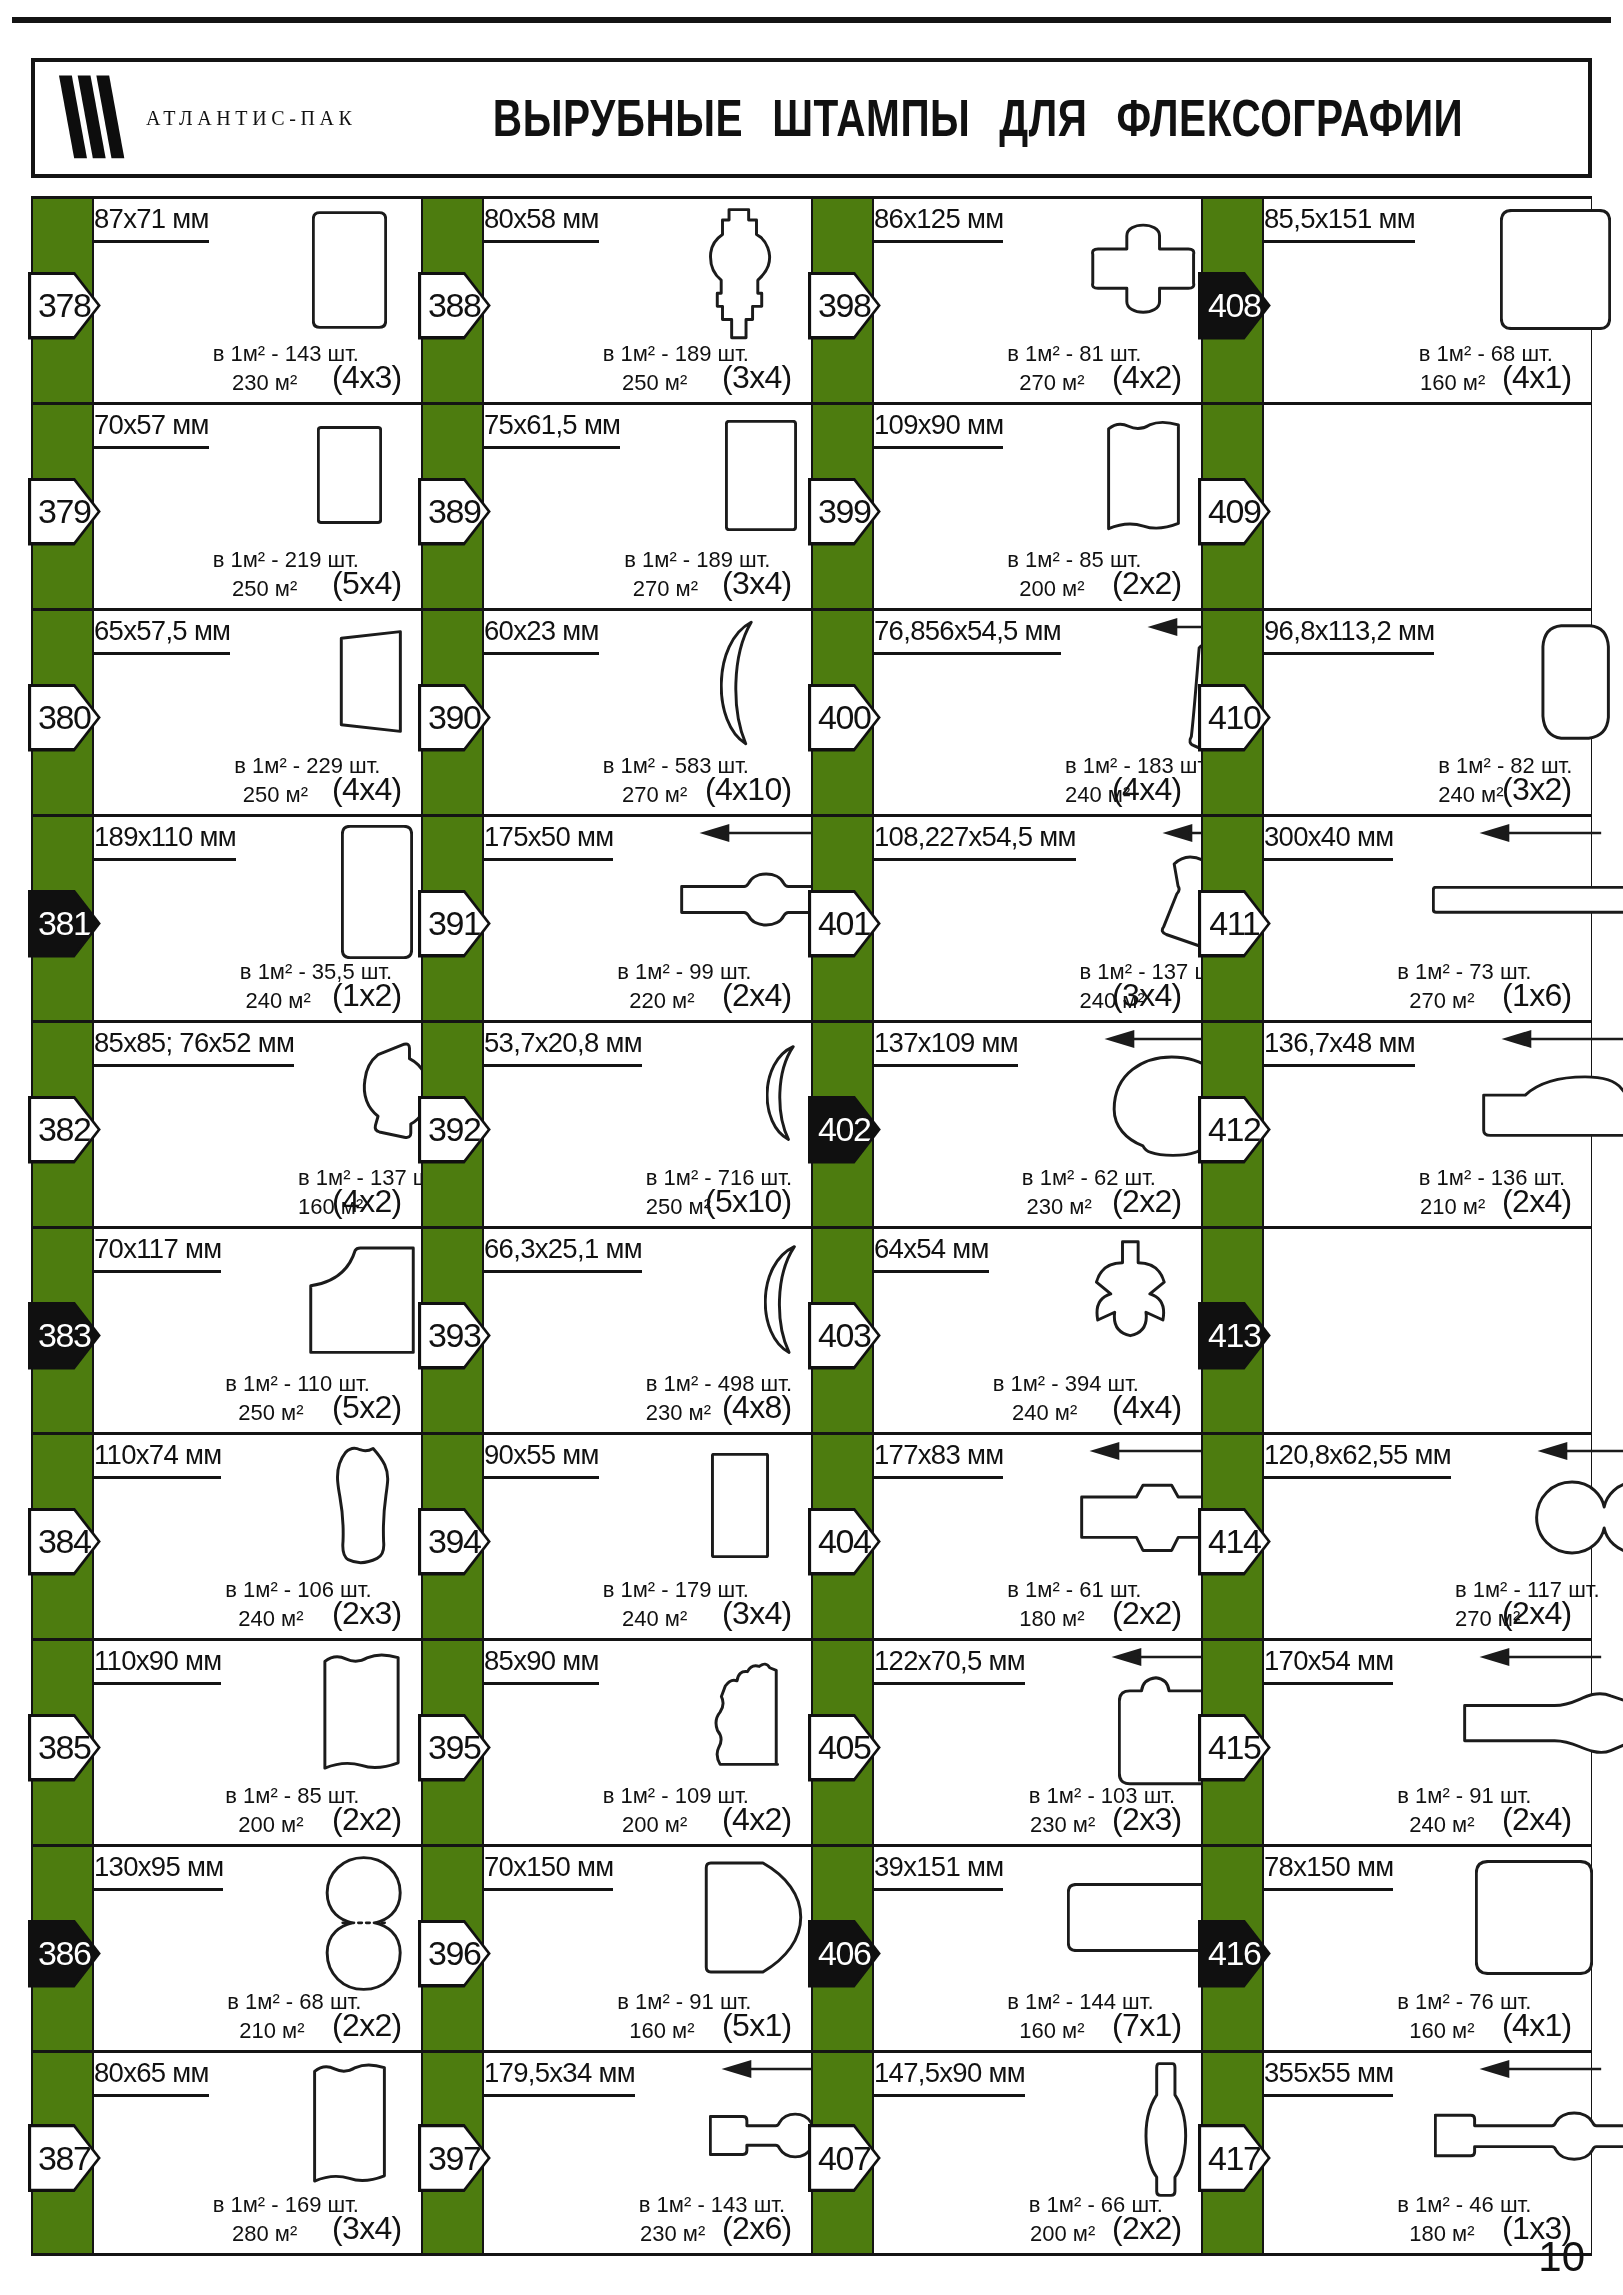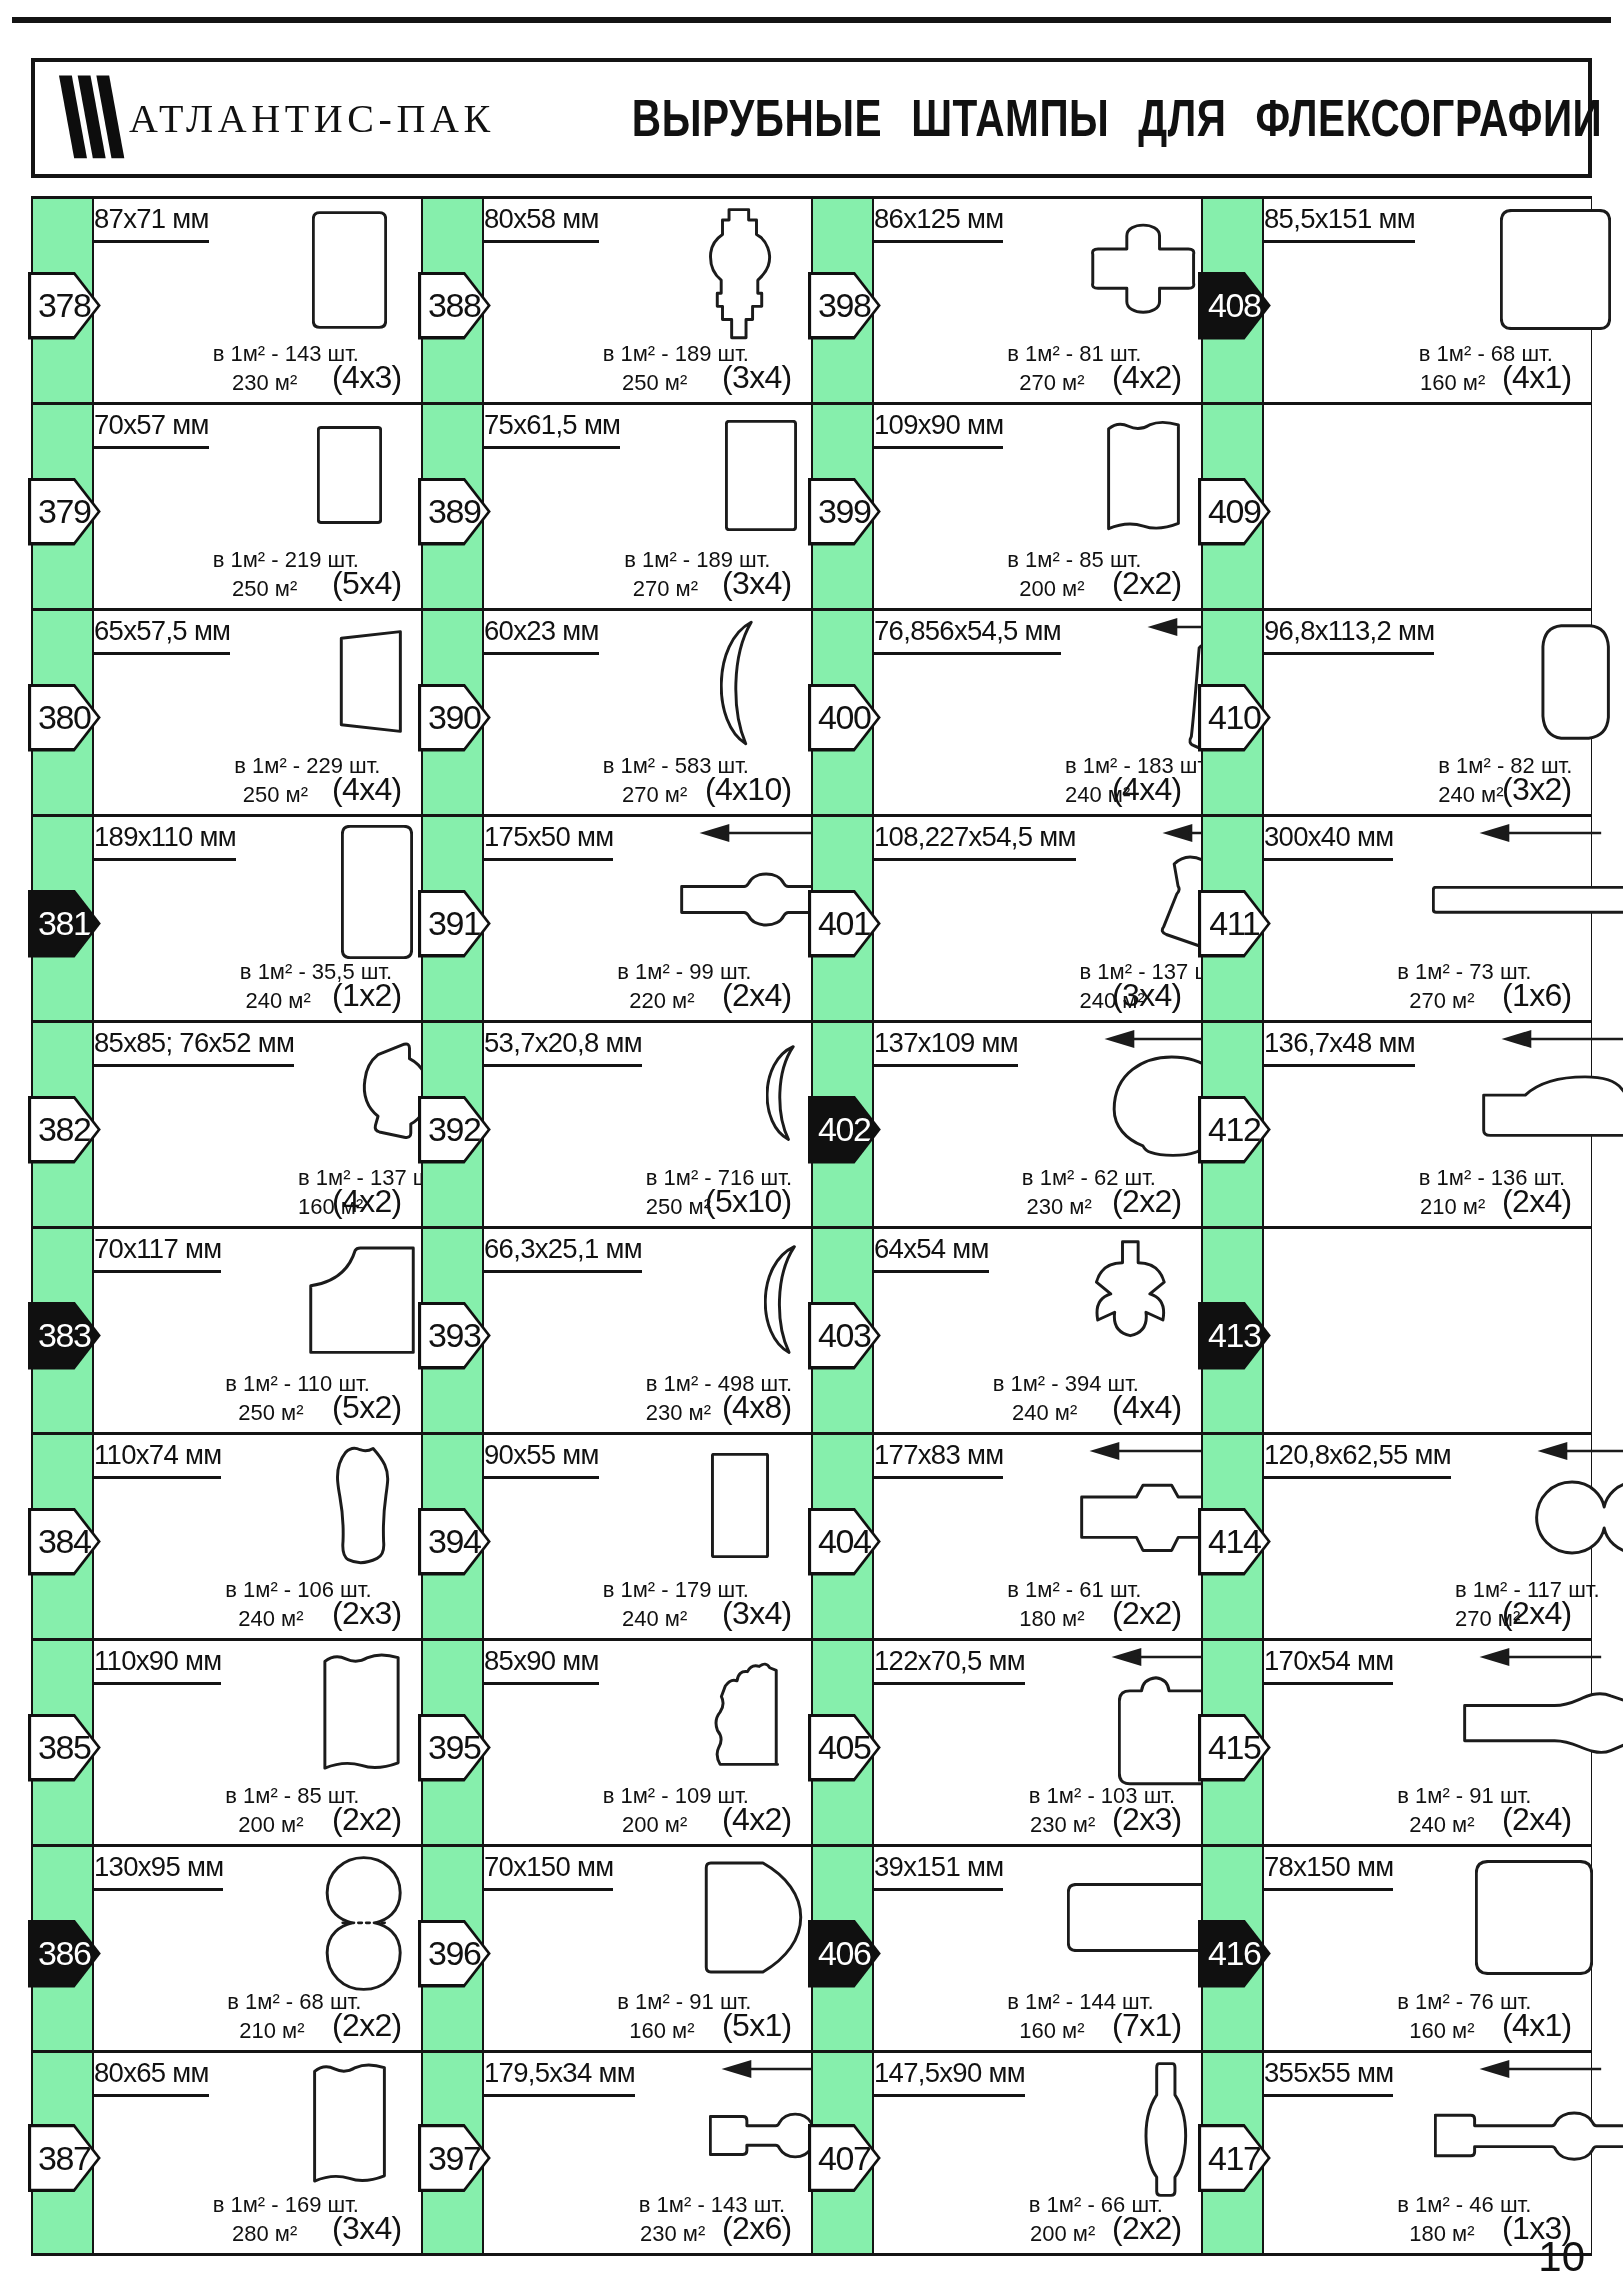--- a/index.html
+++ b/index.html
@@ -1,28 +1,28 @@
 <!DOCTYPE html>
 <html style="font-size:10.5px"><head>
 <meta charset="utf-8">
 <style>
   html,body{margin:0;padding:0;background:#ffffff;}
   body{width:1623px;height:2295px;position:relative;font-family:"Liberation Sans",sans-serif;color:#111;}
   .topbar{position:absolute;left:11.8px;right:11.8px;top:17px;height:5.9px;background:#141414;}
   
   .hdrbox{position:absolute;left:31px;top:58px;width:1561px;height:120px;border:4.6px solid #141414;box-sizing:border-box;display:flex;align-items:center;background:#fff;}
   .logo{margin-left:17px;flex:0 0 auto;}
-  .brand{font-family:"Liberation Serif",serif;font-size:40px;letter-spacing:4.6px;white-space:nowrap;}
+  .brand{margin-left:17px;font-family:"Liberation Serif",serif;font-size:20px;letter-spacing:4.6px;white-space:nowrap;}
   .title{flex:1;text-align:center;font-size:52px;font-weight:700;letter-spacing:0.7px;word-spacing:22px;white-space:nowrap;transform:scaleX(0.78);transform-origin:50% 50%;}
   
   .grid{position:absolute;left:31px;top:196px;width:1561px;border-right:3.3px solid #141414;box-sizing:border-box;}
   .row{display:flex;height:206px;box-sizing:border-box;border-top:3.9px solid #141414;}
   .row:last-child{border-bottom:3.9px solid #141414;}
   .cell{flex:0 0 390px;display:flex;position:relative;box-sizing:border-box;background:#fff;}
-  .strip{flex:0 0 59px;background:#86efac;border-left:2.6px solid #141414;border-right:2.6px solid #141414;position:relative;}
+  .strip{flex:0 0 59px;background:#4d7c0f;border-left:2.6px solid #141414;border-right:2.6px solid #141414;position:relative;}
   .badge{position:absolute;left:-5.2px;top:calc(50% - 29px);width:73px;height:68px;clip-path:polygon(0 0,64% 0,100% 50%,64% 100%,0 100%);background:#101010;z-index:3;}
   .b-in{position:absolute;left:3.3px;top:3.3px;right:3.3px;bottom:3.3px;clip-path:polygon(0 0,64% 0,100% 50%,64% 100%,0 100%);background:#fff;display:flex;align-items:center;justify-content:center;font-size:34px;letter-spacing:-1.3px;color:#111;}
   .badge.black .b-in{background:#101010;color:#fff;}
   .content{flex:1;display:flex;flex-direction:row;min-width:0;}
   .dims{height:41px;line-height:39px;text-align:center;font-size:27.5px;letter-spacing:-0.7px;border-bottom:3.3px solid #141414;white-space:nowrap;}
   .bodyarea{position:relative;flex:1;}
   .bodyarea svg{position:absolute;}
   .stats{position:absolute;left:3.9px;right:98px;bottom:5.2px;text-align:center;}
   .stat{font-size:22px;line-height:29px;white-space:nowrap;}
   .layout{position:absolute;right:13px;bottom:6px;font-size:32px;letter-spacing:-0.7px;}

